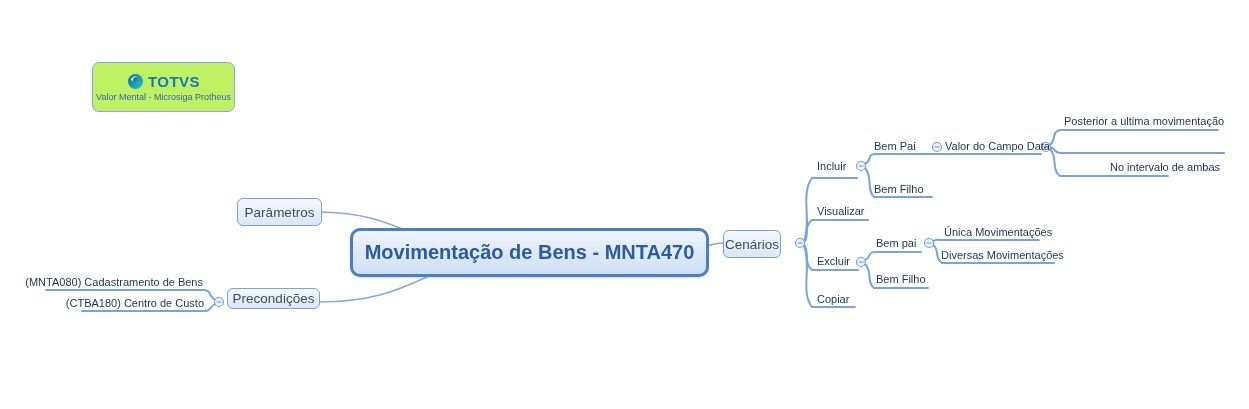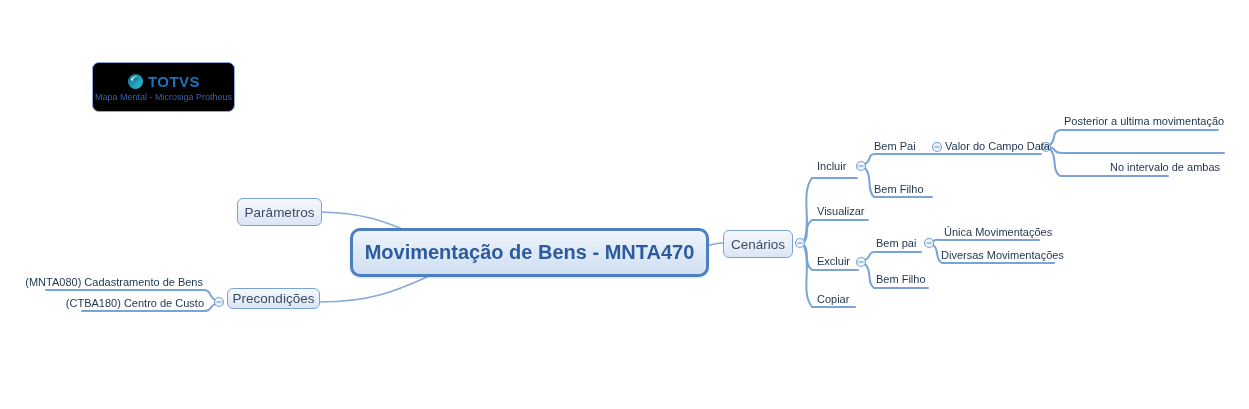--- a/index.html
+++ b/index.html
@@ -29,32 +29,32 @@
     box-shadow:0 1px 2px rgba(80,110,160,0.25);
   }
   .leaf{
     position:absolute;
     font-size:11px;color:#1e3450;white-space:nowrap;line-height:13px;
   }
   .leaf-right{text-align:right;}
   .legend-box{
     position:absolute;left:92px;top:62px;width:143px;height:50px;
     border:1.5px solid #8aa8d8;border-radius:7px;
-    background:#000000;
+    background:#bef264;
     display:flex;flex-direction:column;align-items:center;justify-content:center;
     box-sizing:border-box;gap:2px;
   }
   .brand-row{display:flex;align-items:center;gap:4px;}
   .brand-text{color:#1b75bb;font-weight:bold;font-size:15px;letter-spacing:0.5px;}
   .legend-sub{color:#3a5fa8;font-size:9px;white-space:nowrap;}
   
   #box-parametros{left:237px;top:198px;width:85px;height:28px;}
   #box-precondicoes{left:227px;top:288px;width:93px;height:21px;}
   #box-central{left:350px;top:228px;width:359px;height:49px;}
-  #box-cenarios{left:723px;top:230px;width:70px;height:28px;}
+  #box-cenarios{left:723px;top:230px;width:58px;height:28px;}
 </style>
 </head>
 <body>
 
 <div id="canvas">
 
   <svg class="lines" viewBox="0 0 1249 409">
     <g fill="none" stroke="#87aad6" stroke-width="1.4" stroke-linecap="round">
       <path d="M322,212 C362,213 383,221 405,230"></path>
       <path d="M320,302 C370,302 396,291 427,277"></path>
@@ -124,21 +124,21 @@
               <stop offset="1" stop-color="#2fc1d8"></stop>
             </linearGradient>
           </defs>
           <circle cx="9" cy="9" r="8" fill="url(#totvsg)"></circle>
           <path d="M4,7 A6,6 0 0 1 14,5.5 A4.5,4.5 0 0 0 6,9 Z" fill="#ffffff" opacity="0.9"></path>
           <circle cx="10.5" cy="8.5" r="3.6" fill="url(#totvsg)"></circle>
         </svg>
       </span>
       <span class="brand-text">TOTVS</span>
     </div>
-    <div class="legend-sub">Mapa Mental - Microsiga Protheus</div>
+    <div class="legend-sub">Valor Mental - Microsiga Protheus</div>
   </div>
 
   <div class="node-box" id="box-parametros">
     <span>Parâmetros</span>
   </div>
 
   <div class="node-box" id="box-precondicoes">
     <span>Precondições</span>
   </div>
 

